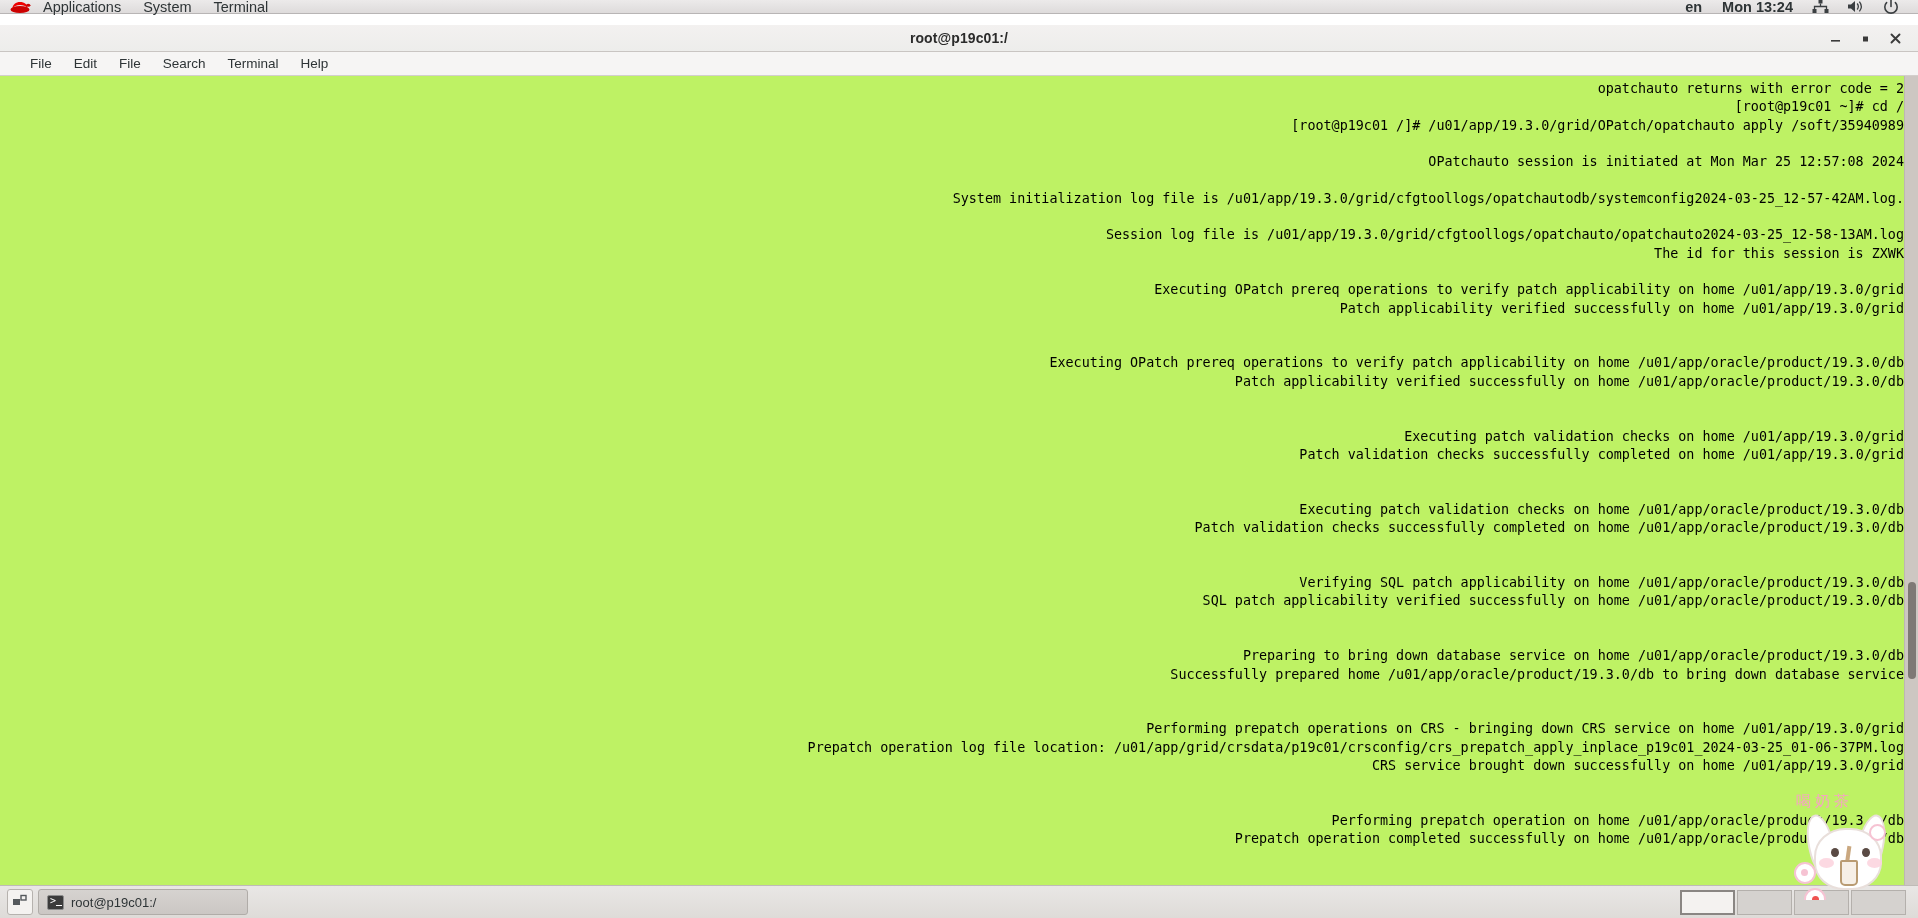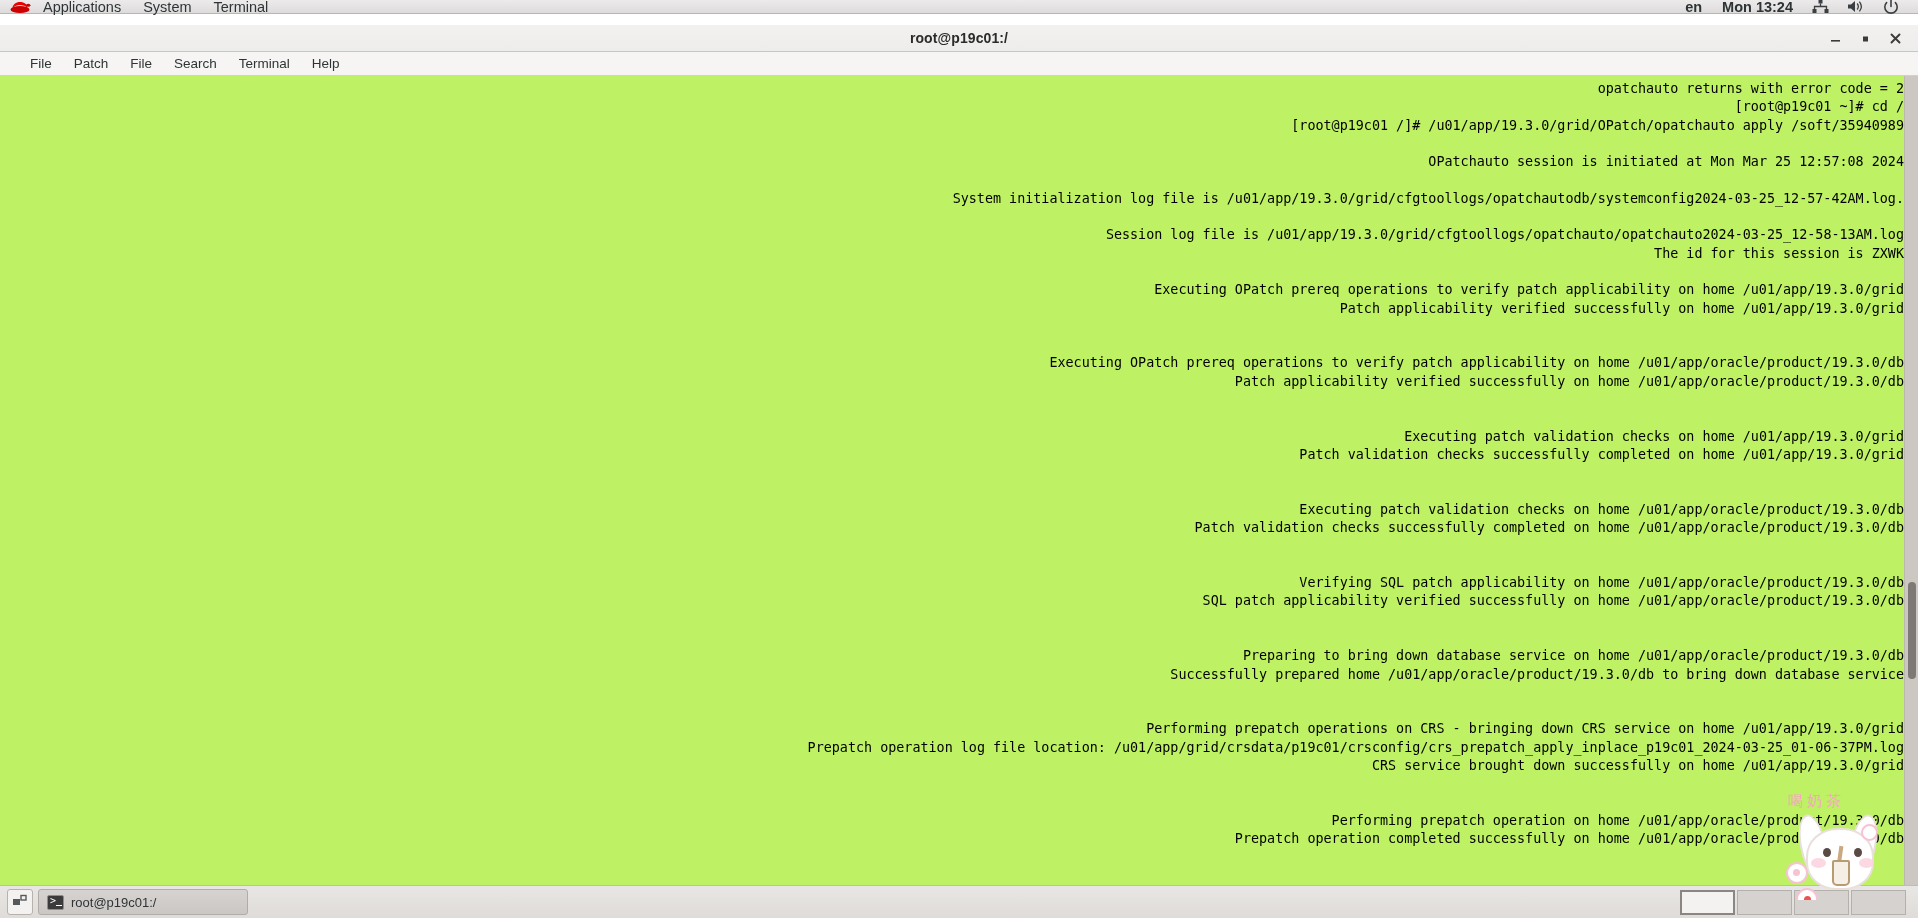--- a/index.html
+++ b/index.html
@@ -155,21 +155,21 @@
     border: 1px solid #b4b0ac;
     position: relative; overflow: hidden;
   }
   .workspace.active {
     background: #f4f2f0;
     border: 2px solid #8a8683;
   }
 
   
   #sticker {
-    position: absolute; right: 12px; bottom: 18px;
+    position: absolute; right: 4px; bottom: 18px;
     width: 140px; height: 112px;
     pointer-events: none;
     overflow: hidden;
   }
   #sticker-text {
     position: absolute; top: 4px; left: 22px;
     font-size: 15px; color: #f5a6c0;
     font-family: "DejaVu Sans", sans-serif;
     letter-spacing: 4px;
   }
@@ -291,21 +291,21 @@
       <div class="wctl">
         <svg width="13" height="13" viewBox="0 0 13 13">
           <path d="M2.5 2.5 L10.5 10.5 M10.5 2.5 L2.5 10.5" stroke="#3b3b3b" stroke-width="1.9" stroke-linecap="round"></path>
         </svg>
       </div>
     </div>
   </div>
 
   <div id="menubar">
     <div class="menu-item">File</div>
-    <div class="menu-item">Patch</div>
+    <div class="menu-item">Edit</div>
     <div class="menu-item">File</div>
     <div class="menu-item">Search</div>
     <div class="menu-item">Terminal</div>
     <div class="menu-item">Help</div>
   </div>
 
   <div id="terminal-body">
     <div id="terminal-text">opatchauto returns with error code = 2
 [root@p19c01 ~]# cd /
 [root@p19c01 /]# /u01/app/19.3.0/grid/OPatch/opatchauto apply /soft/35940989

